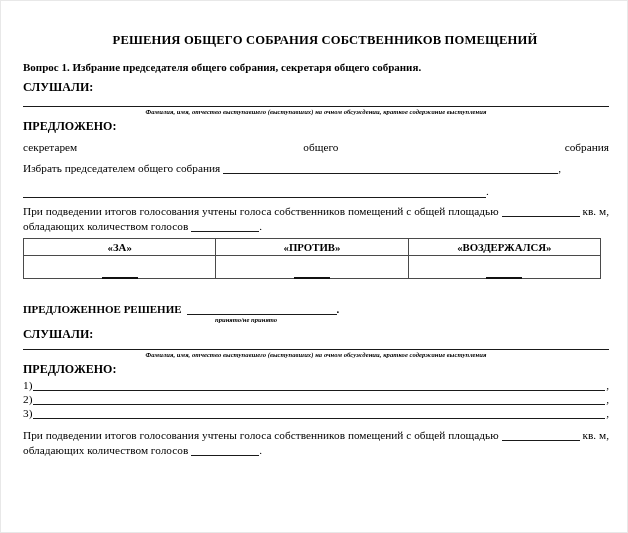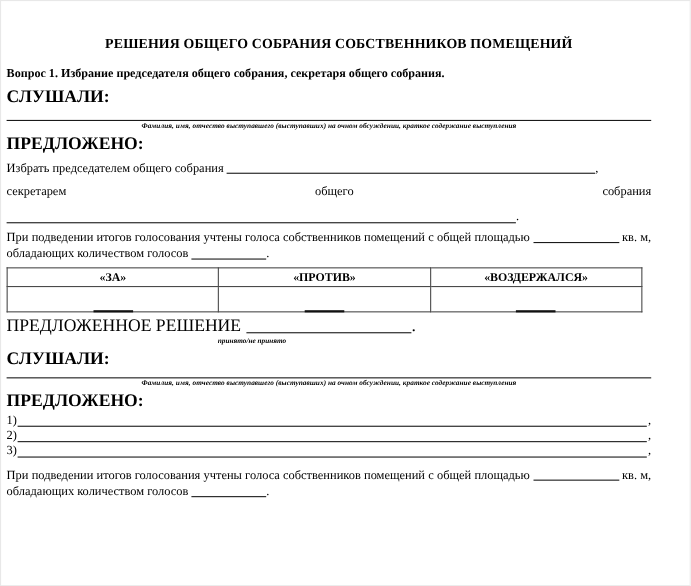--- a/index.html
+++ b/index.html
@@ -16,21 +16,21 @@
     position: relative;
     width: 628px;
     height: 533px;
     background: #ffffff;
     box-sizing: border-box;
     border: 1px solid #e8e8e8;
     overflow: hidden;
   }
   .sheet {
     position: absolute;
-    left: 5px;
+    left: 22px;
     top: 0;
     width: 586px;
     height: 435px;
     box-sizing: border-box;
   }
 
   .doc-title {
     text-align: center;
     font-weight: bold;
     font-size: 12.6px;
@@ -41,21 +41,21 @@
   }
 
   .q-head {
     font-weight: bold;
     font-size: 11px;
     margin-top: 13px;
     white-space: nowrap;
   }
   .lbl-bold {
     font-weight: bold;
-    font-size: 16px;
+    font-size: 12px;
     margin-top: 7px;
   }
   .lbl-bold.tight { margin-top: 4px; }
 
   .rule {
     border-bottom: 1.4px solid #1a1a1a;
     height: 0;
     width: 100%;
   }
   .rule-wrap { padding-top: 11px; }
@@ -144,23 +144,23 @@
     height: 0;
     border-bottom: 2.6px solid #111111;
     margin: 0 auto;
     position: absolute;
     left: 50%;
     transform: translateX(-50%);
     bottom: -1px;
   }
 
   .decision-row {
-    margin-top: 4px;
-    font-size: 16px;
-    font-weight: normal;
+    margin-top: 24px;
+    font-size: 11px;
+    font-weight: bold;
     white-space: nowrap;
   }
   .decision-row .bl-decision {
     border-bottom: 1.4px solid #1a1a1a;
     margin-left: 5px;
   }
   .decision-caption {
     font-style: italic;
     font-weight: bold;
     font-size: 6.6px;
@@ -180,30 +180,30 @@
     <div class="q-head">Вопрос 1. Избрание председателя общего собрания, секретаря общего собрания.</div>
 
     <div class="lbl-bold">СЛУШАЛИ:</div>
 
     <div class="rule-wrap">
       <div class="rule"></div>
     </div>
     <div class="caption">Фамилия, имя, отчество выступавшего (выступавших) на очном обсуждении, краткое содержание выступления</div>
 
     <div class="lbl-bold tight">ПРЕДЛОЖЕНО:</div>
-
-    <div class="para">
-      <span>Избрать председателем общего собрания</span>
-      <span class="blank-inline bl-chair"></span><span>,</span>
-    </div>
 
     <div class="para justify-all">
       <span>секретарем</span>
       <span>общего</span>
       <span>собрания</span>
+    </div>
+
+    <div class="para">
+      <span>Избрать председателем общего собрания</span>
+      <span class="blank-inline bl-chair"></span><span>,</span>
     </div>
 
     <div class="partial-rule-wrap">
       <span class="partial-rule"></span><span>.</span>
     </div>
 
     <div class="para">
       <span>При подведении итогов голосования учтены голоса собственников помещений с общей площадью</span>
       <span class="blank-inline bl-area"></span>
       <span>кв. м, обладающих количеством голосов</span>

